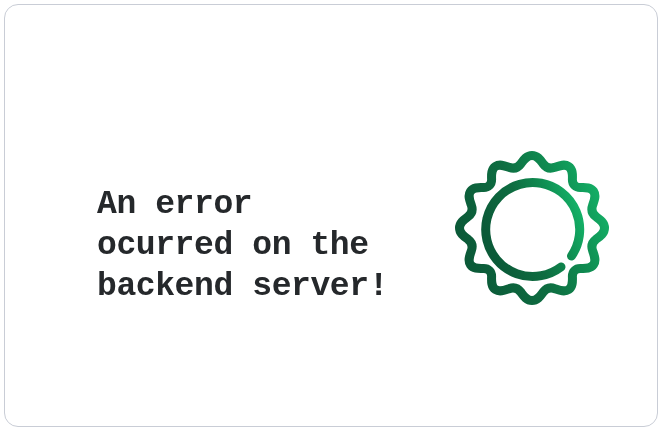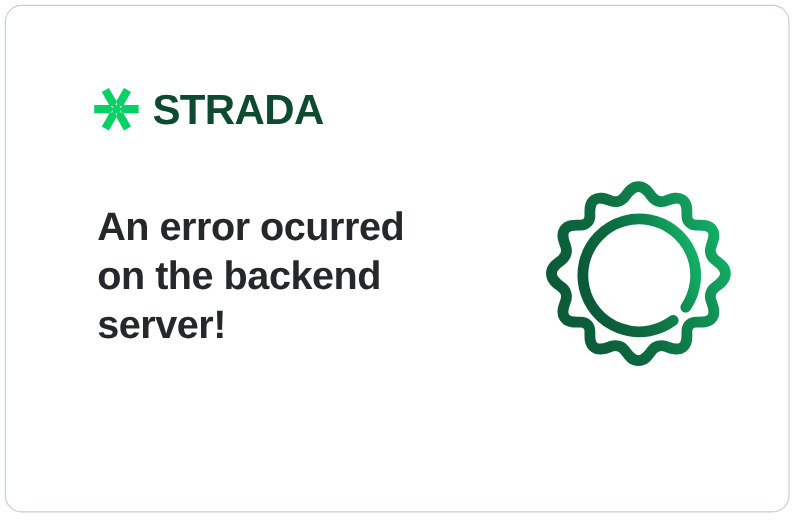--- a/index.html
+++ b/index.html
@@ -54,22 +54,22 @@
     white-space: nowrap;
     user-select: none;
   }
 
   
   #error-message {
     position: absolute;
     left: 76px;
     top: 163px;
     width: 300px;
-    margin: 0;
-    font-family: Liberation Sans, sans-serif;
+    margin: 16px;
+    font-family: Liberation Mono, monospace;
     font-size: 33px;
     font-weight: bold;
     line-height: 41px;
     letter-spacing: -0.4px;
     color: #25282b;
   }
 
   
   #gear-illustration {
     position: absolute;
@@ -78,44 +78,20 @@
     width: 166px;
     height: 166px;
     display: block;
   }
 </style>
 </head>
 <body>
 
 <div id="error-card">
 
-  <div id="brand-lockup">
-
-    <svg id="brand-mark" viewBox="0 0 40 40" aria-hidden="true">
-      <g fill="#07d165">
-
-        <path d="M1.5 16.6 L14.6 16.6 L17.6 20.0 L14.6 23.4 L1.5 23.4 Z"></path>
-        <path d="M38.5 16.6 L25.4 16.6 L22.4 20.0 L25.4 23.4 L38.5 23.4 Z"></path>
-
-        <g transform="rotate(60 20 20)">
-          <path d="M1.5 16.6 L14.6 16.6 L17.6 20.0 L14.6 23.4 L1.5 23.4 Z"></path>
-          <path d="M38.5 16.6 L25.4 16.6 L22.4 20.0 L25.4 23.4 L38.5 23.4 Z"></path>
-        </g>
-
-        <g transform="rotate(120 20 20)">
-          <path d="M1.5 16.6 L14.6 16.6 L17.6 20.0 L14.6 23.4 L1.5 23.4 Z"></path>
-          <path d="M38.5 16.6 L25.4 16.6 L22.4 20.0 L25.4 23.4 L38.5 23.4 Z"></path>
-        </g>
-
-        <circle cx="20" cy="20" r="3.6"></circle>
-      </g>
-    </svg>
-
-    <span id="brand-wordmark">STRADA</span>
-  </div>
 
   <h1 id="error-message">An error ocurred on the backend server!</h1>
 
   <svg id="gear-illustration" viewBox="0 0 166 166" aria-hidden="true">
     <defs>
       <linearGradient id="gearGrad" x1="0.04" y1="0.62" x2="1" y2="0.26">
         <stop offset="0%" stop-color="#0b5a38"></stop>
         <stop offset="42%" stop-color="#0e6d41"></stop>
         <stop offset="72%" stop-color="#0f8c51"></stop>
         <stop offset="100%" stop-color="#14b268"></stop>

